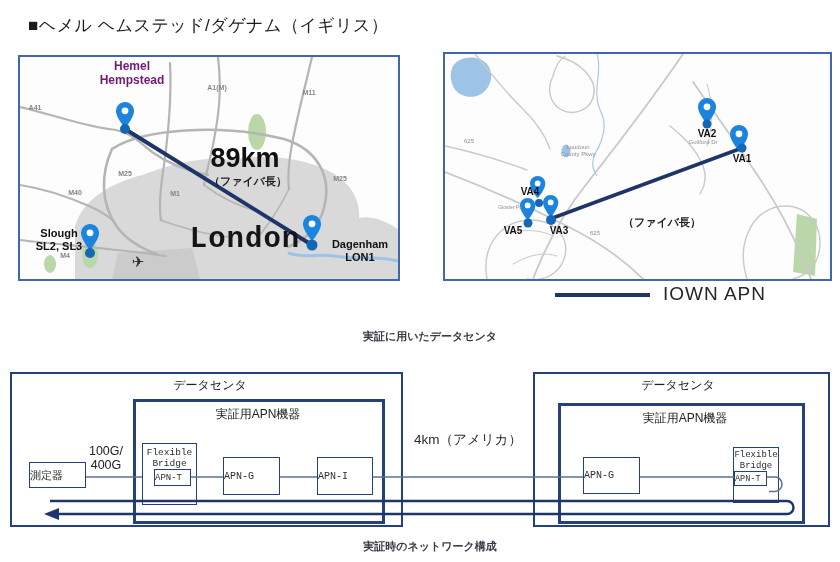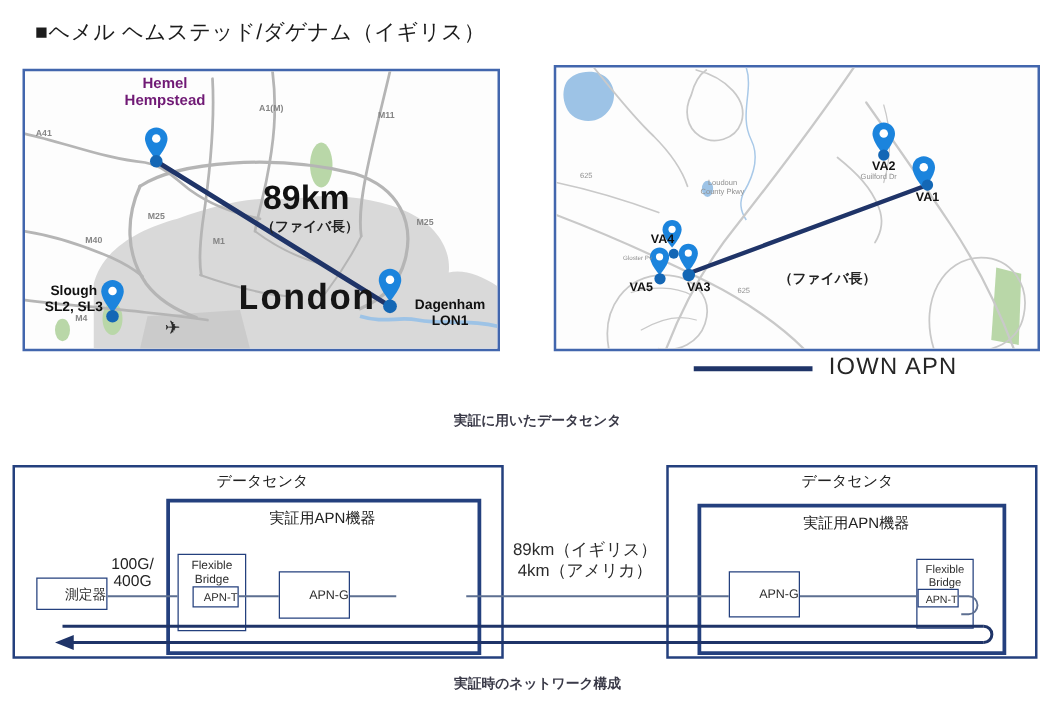--- a/index.html
+++ b/index.html
@@ -17,21 +17,21 @@
   .city-us{font-weight:bold;font-size:20px;color:#151515;}
   .dist{font-weight:bold;font-size:27px;color:#111;}
   .dist-us{font-weight:bold;font-size:25px;color:#111;}
   .dist-note{font-weight:bold;font-size:11px;color:#222;}
   .road{font-size:7px;font-weight:bold;color:#858585;white-space:nowrap;}
   .road-us{font-size:6px;color:#8f8f8f;line-height:7px;}
   .cap{font-size:11px;font-weight:600;color:#3a3a48;text-align:center;}
   .box{position:absolute;border:2px solid #24407e;background:transparent;box-sizing:border-box;}
   .box-thick{border-width:3px;}
   .cbox{position:absolute;border:1.5px solid #24407e;background:transparent;box-sizing:border-box;
-        display:flex;align-items:center;justify-content:flex-end;font-size:10px;color:#2d2d2d;}
+        display:flex;align-items:center;justify-content:flex-start;font-size:10px;color:#2d2d2d;font-family:Liberation Mono, monospace;}
   .dclbl{font-size:12px;color:#222;text-align:center;}
   .fiber{font-size:13.5px;line-height:16.5px;color:#2b2b2b;text-align:center;font-weight:500;white-space:nowrap;}
   .legend-line{position:absolute;border-top:4px solid #1f3468;width:95px;}
   .legend-txt{font-size:19px;color:#262626;letter-spacing:1px;white-space:nowrap;}
   .plane{font-size:15px;color:#2b2b2b;}
 </style>
 </head>
 <body>
 
 <div id="stage">
@@ -180,23 +180,23 @@
   </div>
 
   <div class="cbox" style="left:142px;top:443px;width:55px;height:62px;align-items:flex-start;">
     <div style="width:100%;text-align:center;font-size:9.5px;line-height:11px;padding-top:3px;">
       <div>Flexible</div>
       <div>Bridge</div>
     </div>
   </div>
   <div class="cbox" style="left:154px;top:469px;width:37px;height:17px;font-size:9px;">APN-T</div>
   <div class="cbox" style="left:223px;top:457px;width:57px;height:38px;">APN-G</div>
+  <div class="cbox" style="left:317px;top:457px;width:56px;height:38px;">APN-I</div>
 
   <div class="abs fiber" style="left:398px;top:432px;width:140px;">
-    <div>89km（イギリス）</div>
     <div>4km（アメリカ）</div>
   </div>
 
   <div class="box" style="left:533px;top:372px;width:297px;height:155px;"></div>
   <div class="abs dclbl" style="left:608px;top:377px;width:140px;">データセンタ</div>
   <div class="box box-thick" style="left:558px;top:403px;width:247px;height:121px;"></div>
   <div class="abs dclbl" style="left:610px;top:410px;width:150px;">実証用APN機器</div>
   <div class="cbox" style="left:583px;top:457px;width:57px;height:37px;">APN-G</div>
   <div class="cbox" style="left:733px;top:447px;width:46px;height:56px;align-items:flex-start;">
     <div style="width:100%;text-align:center;font-size:9px;line-height:10.5px;padding-top:2px;">

